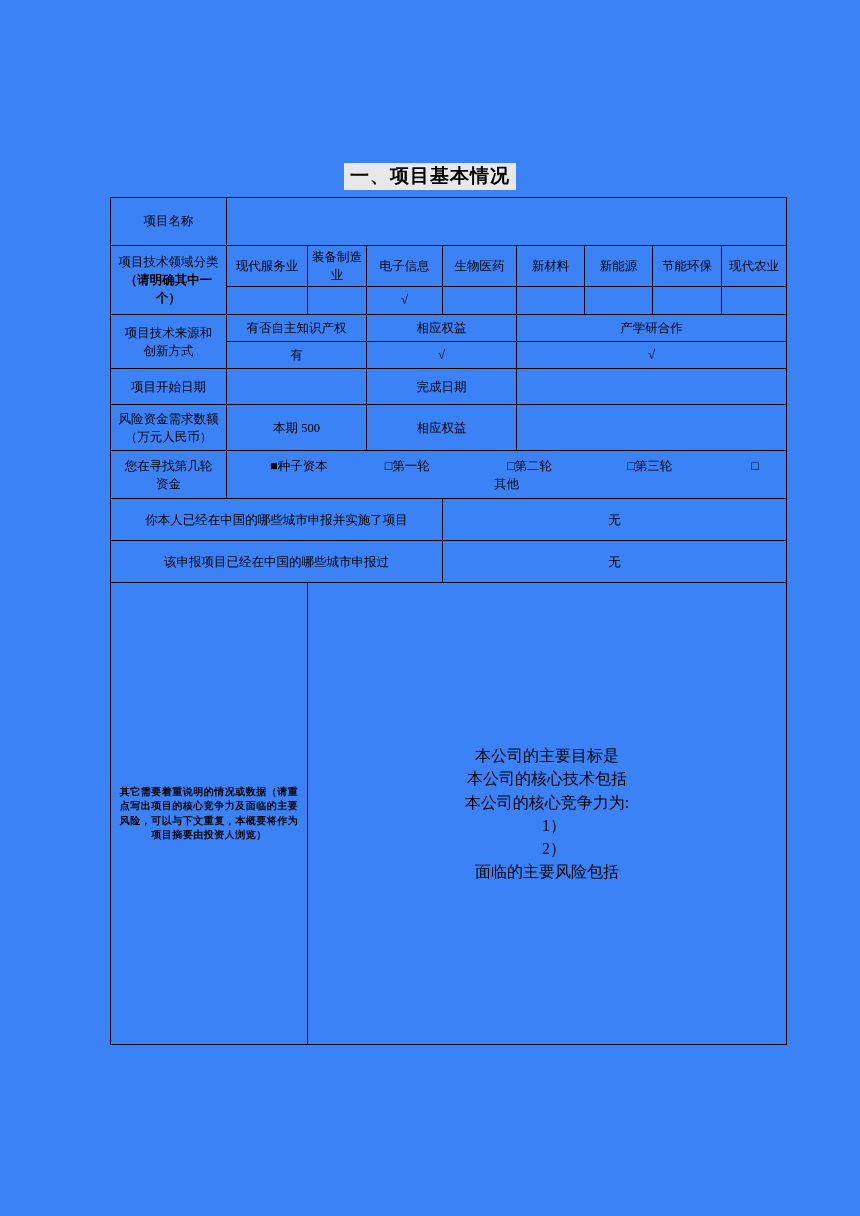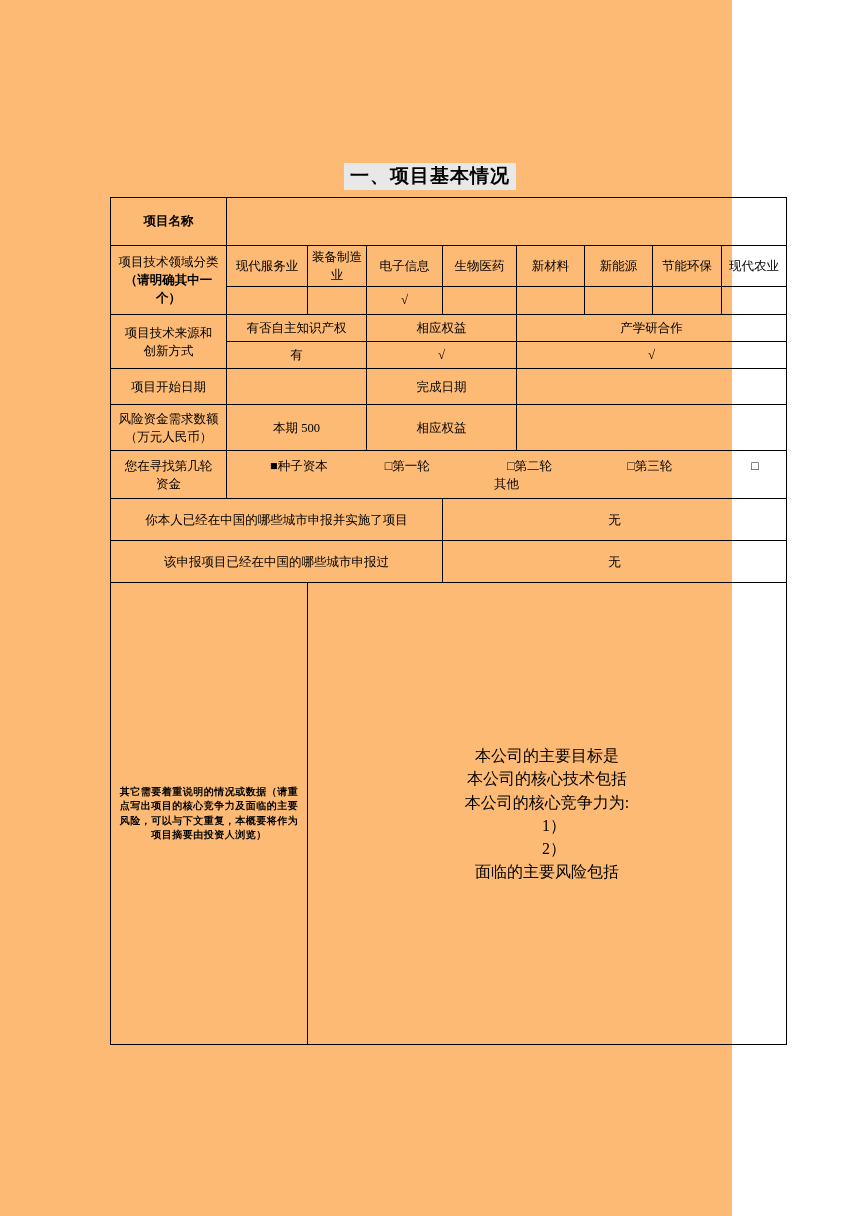--- a/index.html
+++ b/index.html
@@ -11,23 +11,23 @@
     width: 860px;
     height: 1216px;
     font-family: "Liberation Serif", "DejaVu Serif", serif;
     color: #000000;
     position: relative;
     overflow: hidden;
   }
   .page {
     position: absolute;
     left: 0; top: 0;
-    width: 732px;
+    width: 860px;
     height: 1216px;
-    background: #fdba74;
+    background: #3b82f6;
   }
 
   
   .section-heading {
     position: absolute;
     width: 860px;
     text-align: center;
     font-size: 19px;
     font-weight: bold;
     letter-spacing: 1px;
@@ -61,21 +61,21 @@
   }
   .lbl {
     font-size: 12.5px;
     line-height: 1.5;
   }
   .lbl b {
     font-family: "Liberation Sans", "DejaVu Sans", sans-serif;
     font-weight: bold;
     font-size: 12.5px;
   }
-  .h-name  { height: 48px; font-weight: bold; }
+  .h-name  { height: 48px; }
   .h-cat-h { height: 30px; padding-left: 28px; }
   .h-cat-v { height: 28px; }
   .h-src   { height: 27px; }
   .h-date  { height: 36px; }
   .h-fund  { height: 46px; }
   .h-round { height: 48px; }
   .h-city  { height: 42px; }
   .h-notes { height: 462px; }
 
   .tick {

